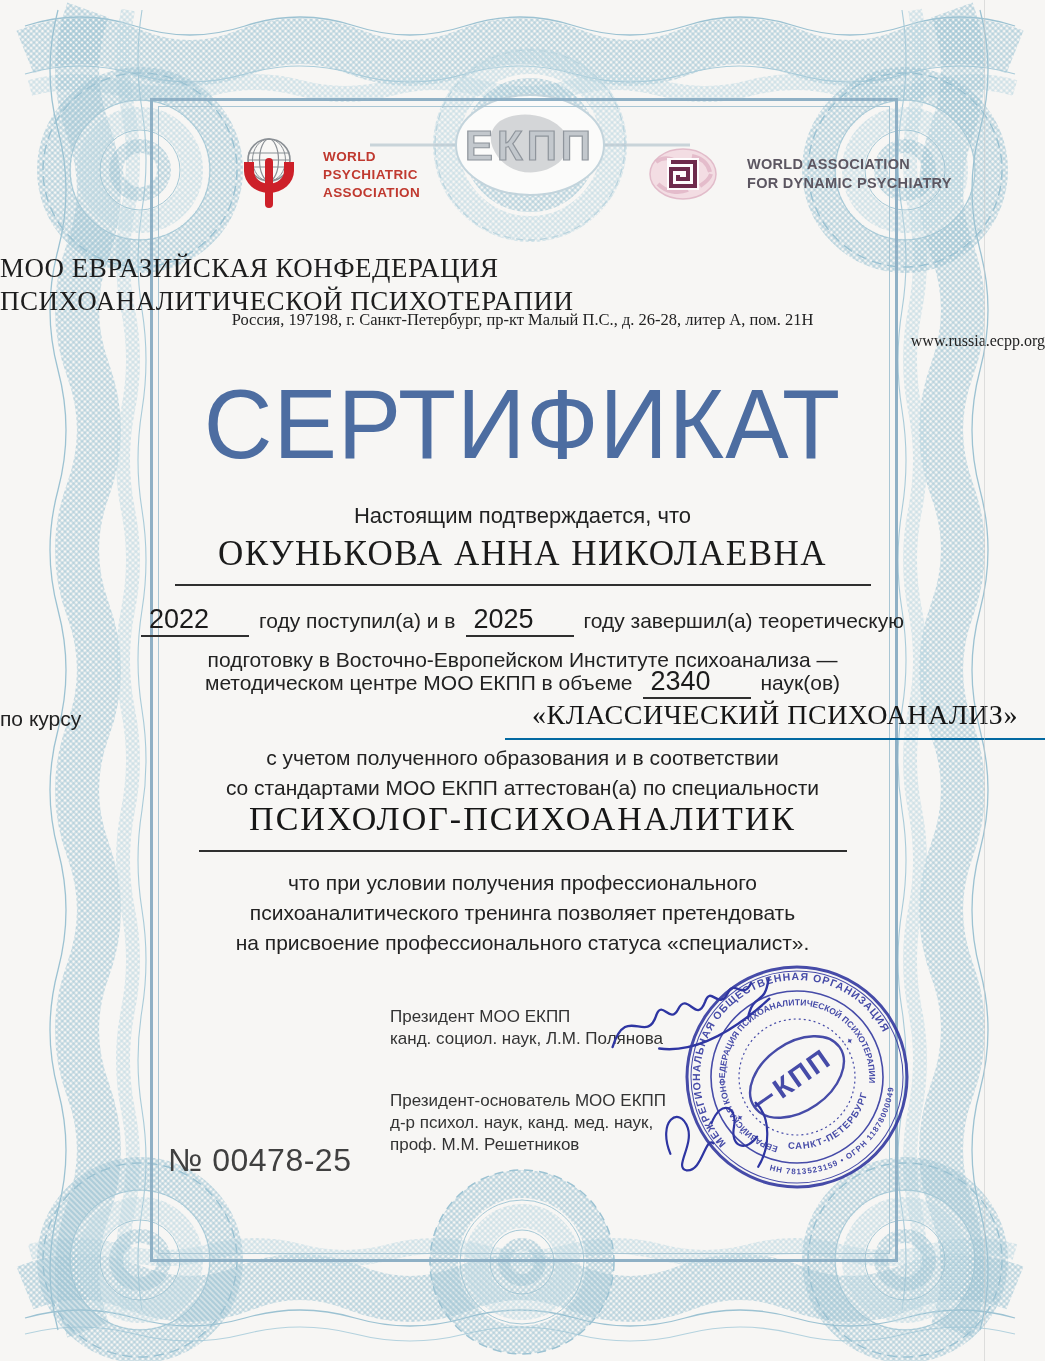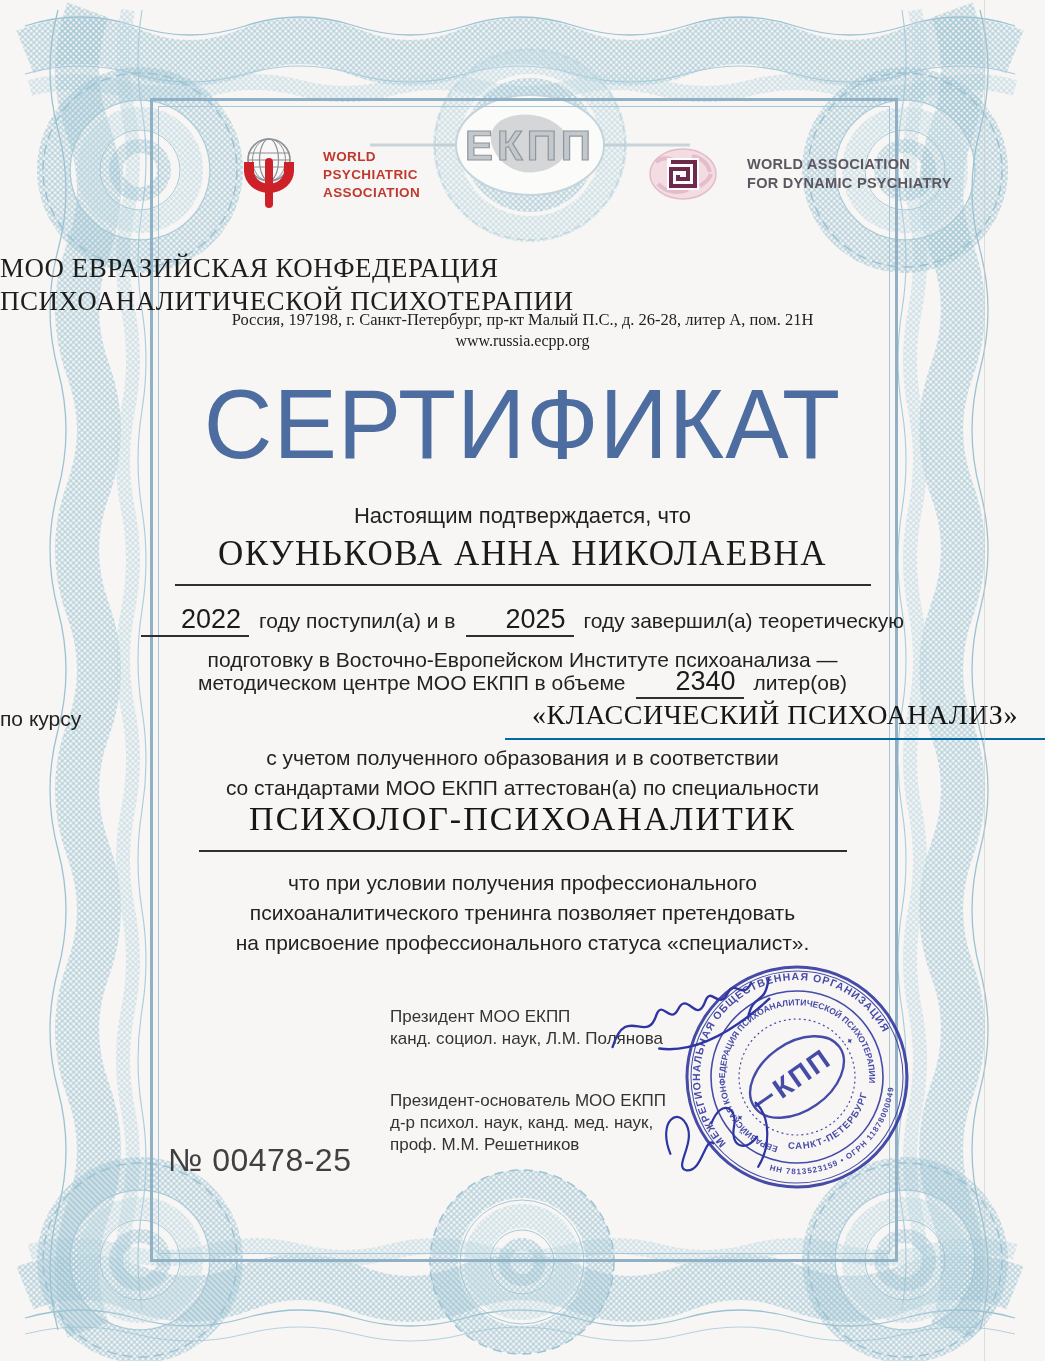--- a/index.html
+++ b/index.html
@@ -27,21 +27,21 @@
   .wpa-text{font-size:13.5px;font-weight:700;color:#c0392f;letter-spacing:.4px;line-height:18px;padding-top:12px;margin-left:13px;}
   .wadp-logo{left:648px;top:146px;display:flex;align-items:center;gap:29px;}
   .wadp-text{font-size:14.5px;font-weight:700;color:#5c5661;letter-spacing:.3px;line-height:19px;}
   
   .org-name{
     left:0;right:0;top:252px;text-align:left;
     font-family:"Liberation Serif",serif;font-size:27px;color:#1d1d1d;
     line-height:33px;letter-spacing:.5px;
   }
   .org-address{left:0;right:0;top:310px;text-align:center;font-family:"Liberation Serif",serif;font-size:16.5px;color:#222;}
-  .org-site{left:0;right:0;top:332px;text-align:center;font-family:"Liberation Serif",serif;font-size:16px;color:#222;}
+  .org-site{left:0;right:0;top:332px;text-align:right;font-family:"Liberation Serif",serif;font-size:16px;color:#222;}
   
   .cert-title{
     left:0;right:0;top:368px;text-align:center;
     font-size:98px;font-weight:400;color:#4d6da1;
     letter-spacing:1px;transform:scaleX(.97);
   }
   .cert-subtitle{left:0;right:0;top:503px;text-align:center;font-size:22px;color:#222;}
   
   .recipient-wrap{left:0;right:0;top:534px;text-align:center;}
   .recipient{
@@ -49,21 +49,21 @@
     font-family:"Liberation Serif",serif;font-size:35px;color:#1b1b1b;
     letter-spacing:1.5px;
     border-bottom:2px solid #2f2f2f;
     padding:0 28px 10px;min-width:640px;
   }
   
   .body-line{left:0;right:0;text-align:center;font-size:21px;color:#222;line-height:30px;}
   .fill-row{display:flex;justify-content:center;align-items:baseline;gap:10px;}
   .fill-value{
     display:inline-block;border-bottom:2px solid #2f2f2f;
-    font-size:27px;color:#1b1b1b;text-align:right;
+    font-size:27px;color:#1b1b1b;text-align:left;
     min-width:92px;padding:0 8px 2px;line-height:27px;
   }
   .course-row{display:flex;justify-content:space-between;align-items:flex-end;gap:8px;}
   .course-label{font-size:21px;color:#222;padding-bottom:6px;}
   .course-box{
     border-bottom:2px solid #0369a1;min-width:520px;text-align:center;
     font-family:"Liberation Serif",serif;font-size:28px;color:#161616;
     letter-spacing:.5px;padding:0 10px 8px;
   }
   .specialty-wrap{left:0;right:0;top:800px;text-align:center;}
@@ -219,21 +219,21 @@
       <span>году поступил(а) и в</span>
       <span class="fill-value">2025</span>
       <span>году завершил(а) теоретическую</span>
     </div>
   </div>
   <div class="abs body-line" style="top:645px">подготовку в Восточно-Европейском Институте психоанализа —</div>
   <div class="abs body-line" style="top:668px">
     <div class="fill-row">
       <span>методическом центре МОО ЕКПП в объеме</span>
       <span class="fill-value">2340</span>
-      <span>литер(ов)</span>
+      <span>наук(ов)</span>
     </div>
   </div>
 
   <div class="abs body-line" style="top:700px">
     <div class="course-row">
       <span class="course-label">по курсу</span>
       <span class="course-box">«КЛАССИЧЕСКИЙ ПСИХОАНАЛИЗ»</span>
     </div>
   </div>
 

